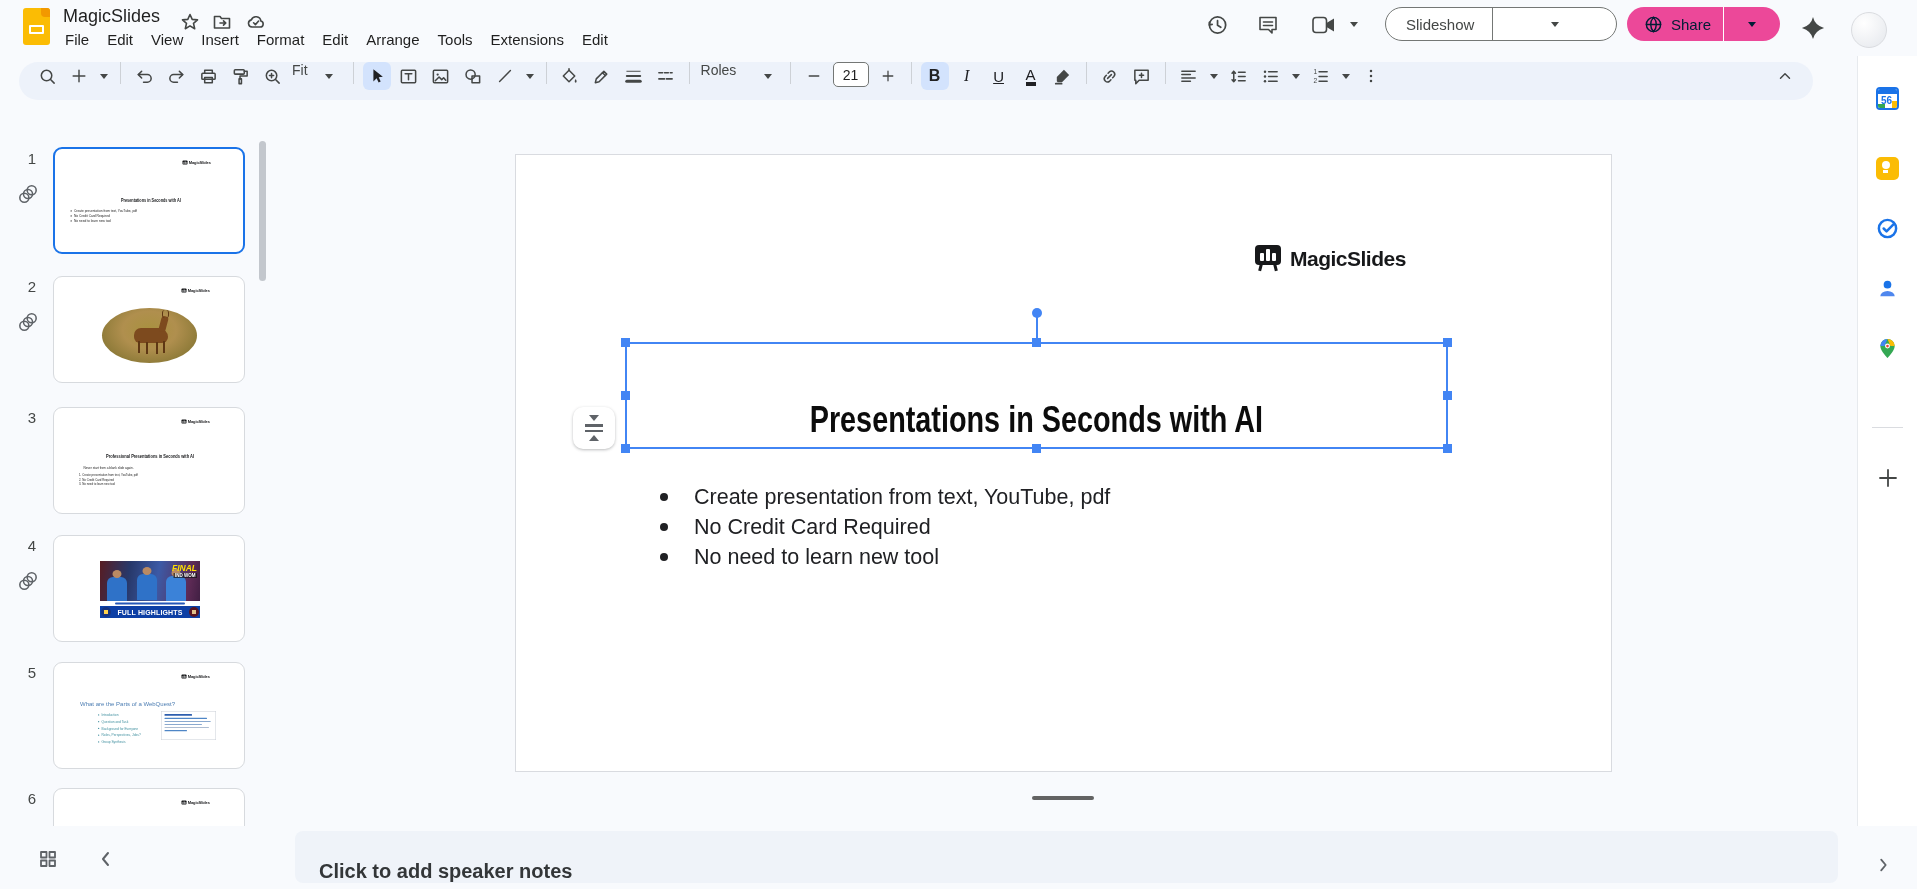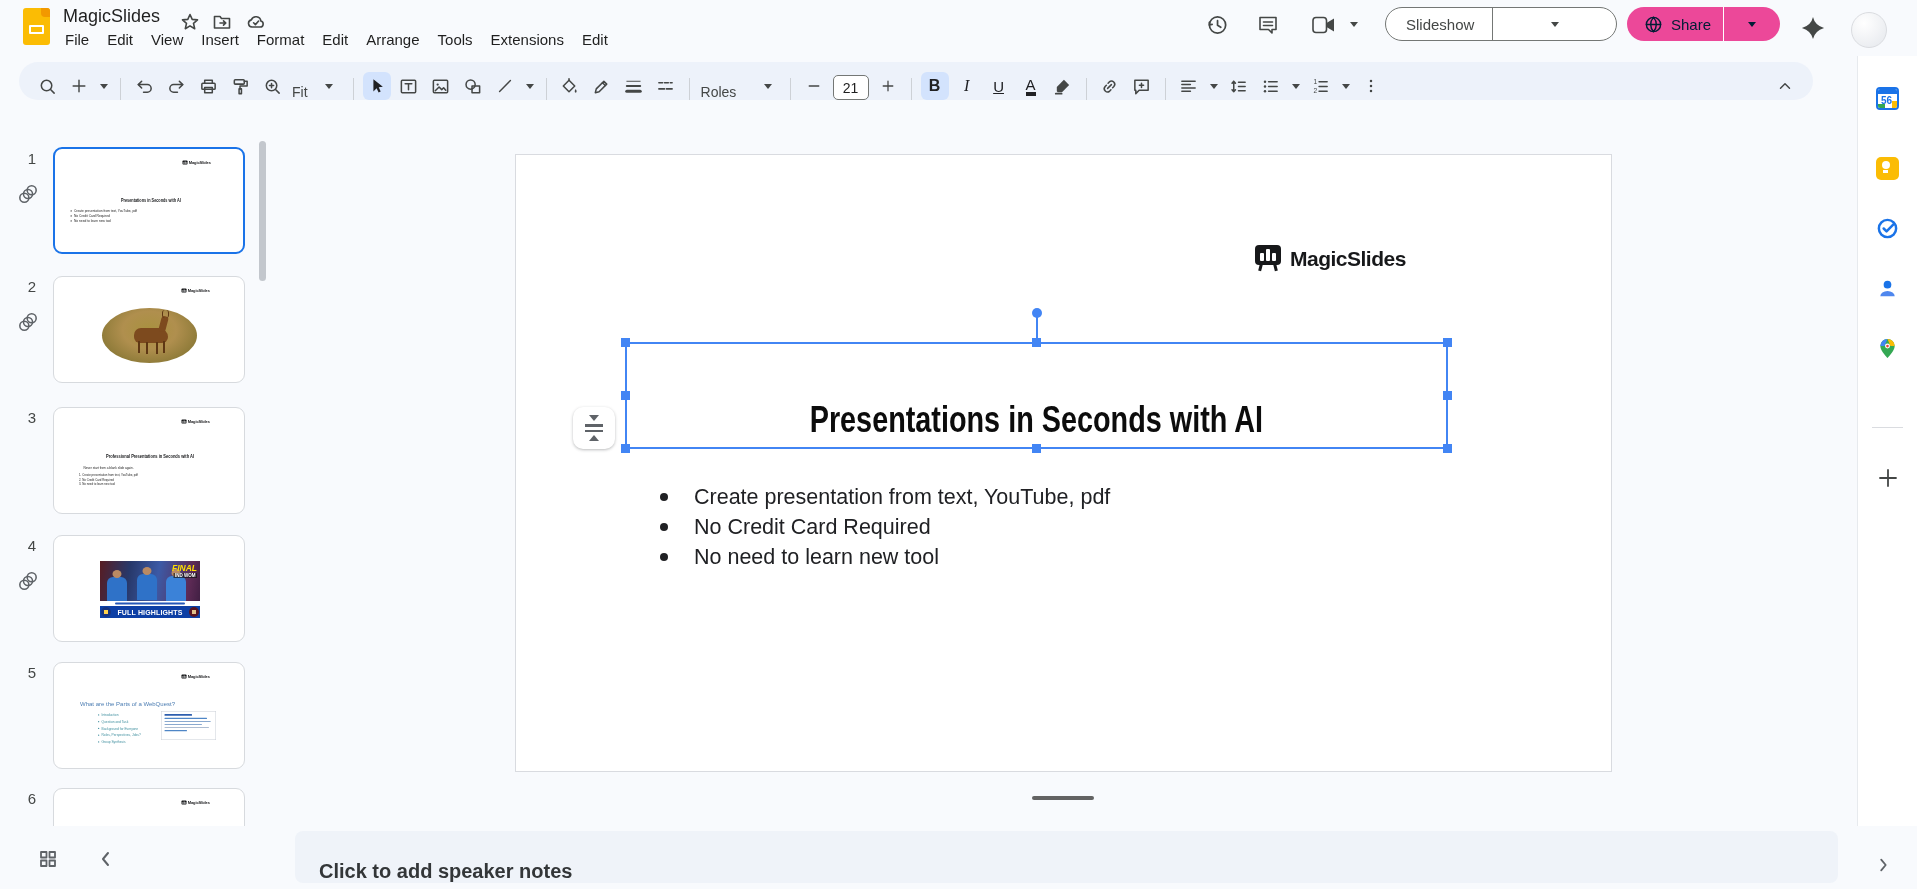--- a/index.html
+++ b/index.html
@@ -22,21 +22,21 @@
   .slideshow-pill .lbl { font-size:15px; color:#444746; padding-left:20px; }
   .slideshow-pill .vdiv { width:1px; height:34px; background:#747775; margin-left:18px; }
   .slideshow-pill .cw { flex:1; display:flex; justify-content:center; }
   .share-pill { left:1627px; top:7px; width:153px; background:#ec4899; }
   .share-pill .lbl { font-size:15px; font-weight:500; color:#001d35; margin-left:8px; }
   .share-pill .vdiv { width:1px; height:34px; background:#fff; margin-left:12px; }
   .share-pill .cw { flex:1; display:flex; justify-content:center; }
   .avatar { left:1851px; top:12px; width:36px; height:36px; border-radius:50%; background:radial-gradient(circle at 35% 30%, #ffffff, #e4e7ec); border:1px solid #dadce0; }
 
   
-  .toolbar { left:19px; top:62px; width:1794px; height:38px; background:#edf2fa; border-radius:19px; display:flex; align-items:flex-end; padding:0 12px; }
+  .toolbar { left:19px; top:62px; width:1794px; height:38px; background:#edf2fa; border-radius:19px; display:flex; align-items:flex-start; padding:0 12px; }
   .tb { min-width:28px; height:28px; border-radius:6px; display:flex; align-items:center; justify-content:center; margin:0 2px; }
   .tb.active { background:#d3e3fd; }
   .tb-lbl { font-size:14px; color:#444746; padding:0 4px; }
   .sep { width:1px; height:22px; background:#cdd1d6; margin:0 7px; }
   .size-box { width:36px; height:25px; border:1px solid #747775; border-radius:5px; background:#fff; display:flex; align-items:center; justify-content:center; font-size:14px; color:#1f1f1f; margin:0 3px; }
   .bolder { font-size:16px; font-weight:700; color:#202124; }
   .ital { font-size:16px; font-style:italic; font-family:"Liberation Serif",serif; color:#202124; }
   .und { font-size:15px; text-decoration:underline; color:#202124; }
   .tcol { font-size:15px; color:#202124; border-bottom:4px solid #202124; line-height:15px; }
 

